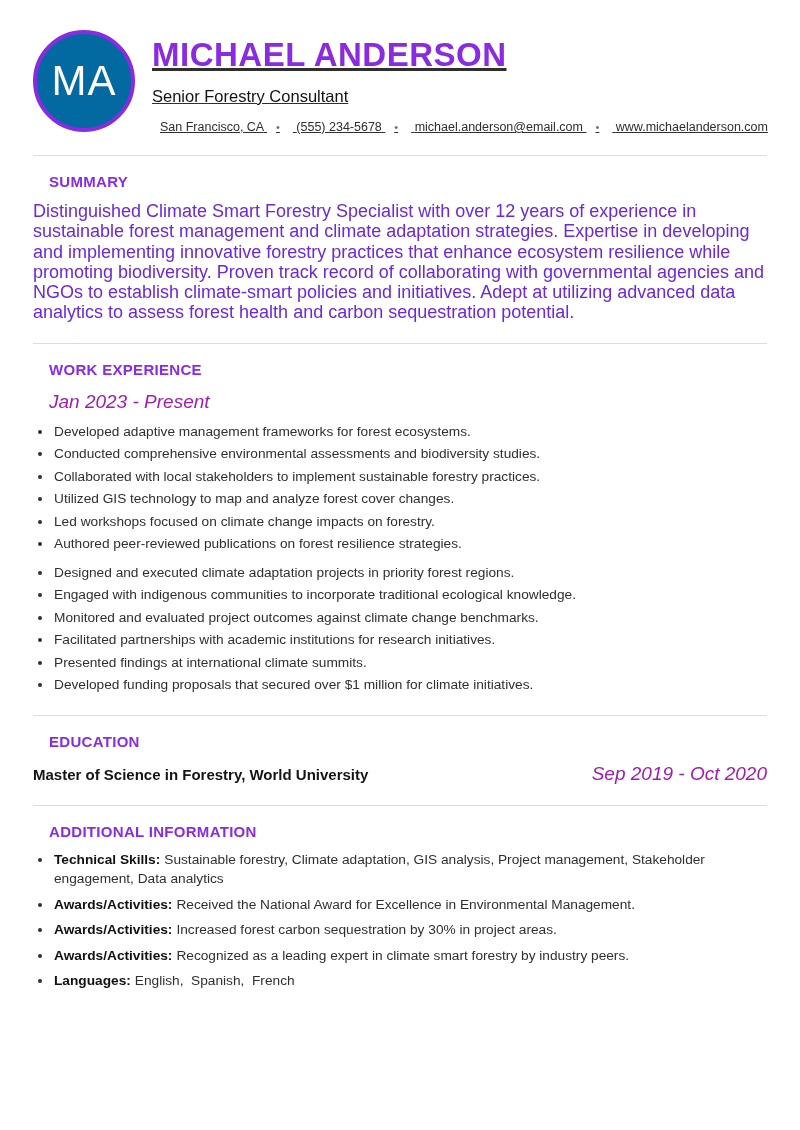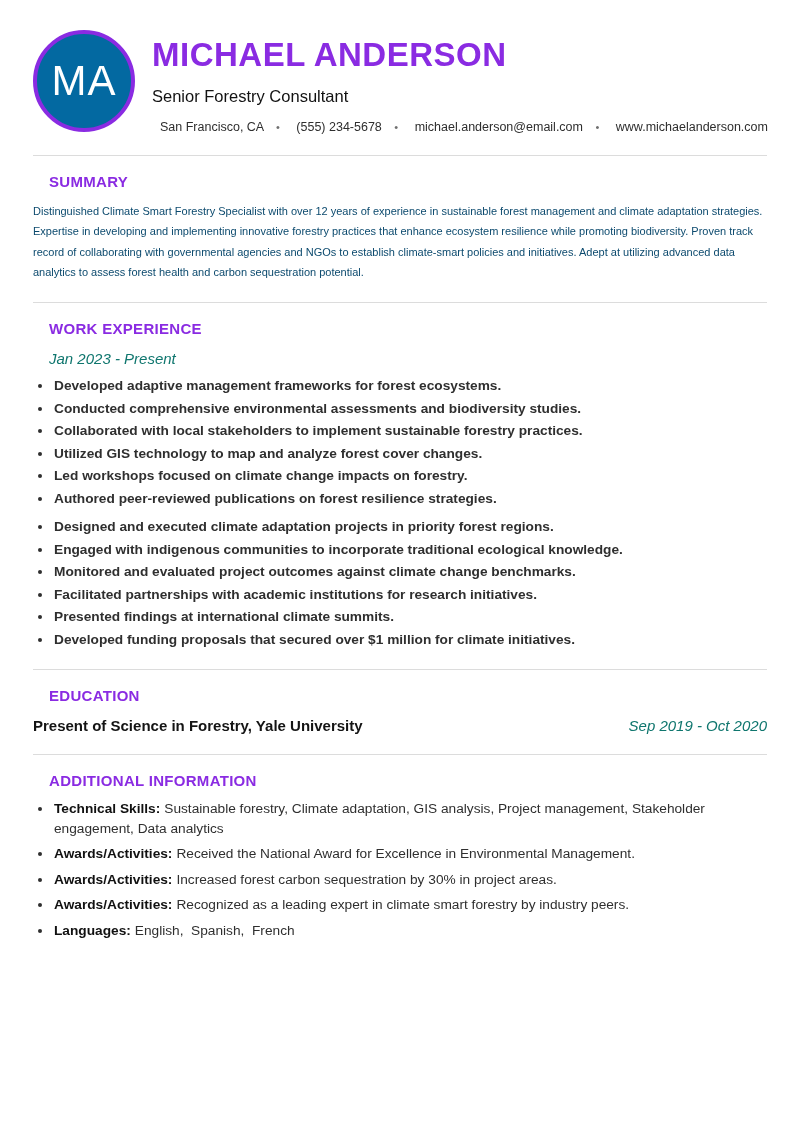--- a/index.html
+++ b/index.html
@@ -22,21 +22,21 @@
     border: 4px solid #8a2be2;
     display: flex; align-items: center; justify-content: center;
     flex: 0 0 auto;
   }
   .avatar span {
     color: #ffffff;
     font-size: 42px;
     font-weight: 500;
     letter-spacing: 1px;
   }
-  .header-text { flex: 1 1 auto; min-width: 0; }
+  .header-text { flex: 1 1 auto; min-width: 0; text-decoration: underline; }
   h1 {
     margin: 6px 0 0;
     font-size: 33px;
     line-height: 38px;
     font-weight: 800;
     letter-spacing: 0.5px;
     color: #8a2be2;
   }
   .person-title {
     margin-top: 12px;
@@ -62,46 +62,45 @@
   }
   h2 {
     margin: 17px 16px 0;
     font-size: 15px;
     font-weight: 700;
     letter-spacing: 0.3px;
     color: #8a2be2;
   }
   .body-text {
     margin: 11px 0 0;
-    font-size: 11px;
+    font-size: 18px;
     line-height: 20.3px;
-    color: #0c4a6e;
+    color: #6d28d9;
   }
   .entry-header {
     display: flex;
     justify-content: space-between;
     align-items: baseline;
     margin-top: 13px;
   }
   .entry-title { font-size: 15px; font-weight: 700; color: #141414; }
   .company { margin-left: 7px; }
   .dates {
-    font-size: 15px;
+    font-size: 19px;
     font-style: italic;
     font-weight: 400;
-    color: #0f766e;
+    color: #a21caf;
     white-space: nowrap;
     flex: 0 0 auto;
     margin-left: 16px;
   }
   ul.bullets {
     margin: 9px 0 0;
     padding-left: 20px;
     list-style: disc;
-    font-weight: bold;
   }
   ul.bullets li {
     font-size: 13.7px;
     line-height: 19.5px;
     margin-bottom: 3px;
     padding-left: 1px;
   }
   .job + .job { margin-top: 8px; }
 
   ul.info-list {
@@ -175,21 +174,21 @@
         <li>Presented findings at international climate summits.</li>
         <li>Developed funding proposals that secured over $1 million for climate initiatives.</li>
       </ul>
     </div>
   </section>
 
   <hr class="rule">
   <section>
     <h2>EDUCATION</h2>
     <div class="entry-header">
-      <span class="entry-title">Present of Science in Forestry, Yale University</span>
+      <span class="entry-title">Master of Science in Forestry, World University</span>
       <span class="dates">Sep 2019 - Oct 2020</span>
     </div>
   </section>
 
   <hr class="rule">
   <section>
     <h2>ADDITIONAL INFORMATION</h2>
     <ul class="info-list">
       <li>
         <span class="info-label">Technical Skills:</span><span class="info-text">Sustainable forestry, Climate adaptation, GIS analysis, Project management, Stakeholder engagement, Data analytics</span>

